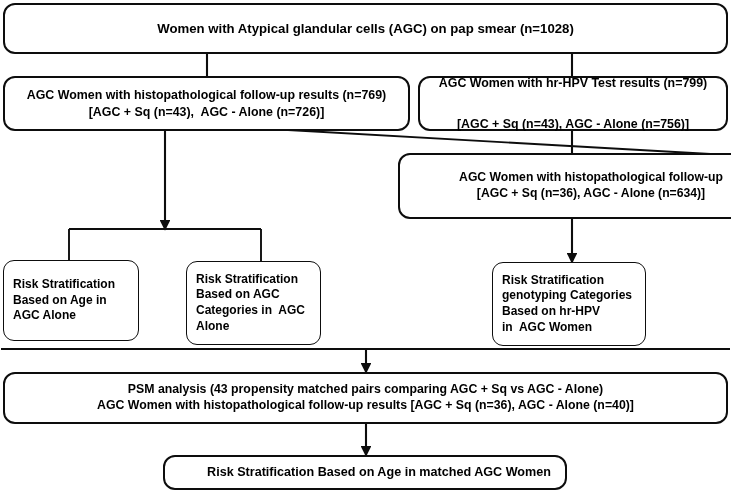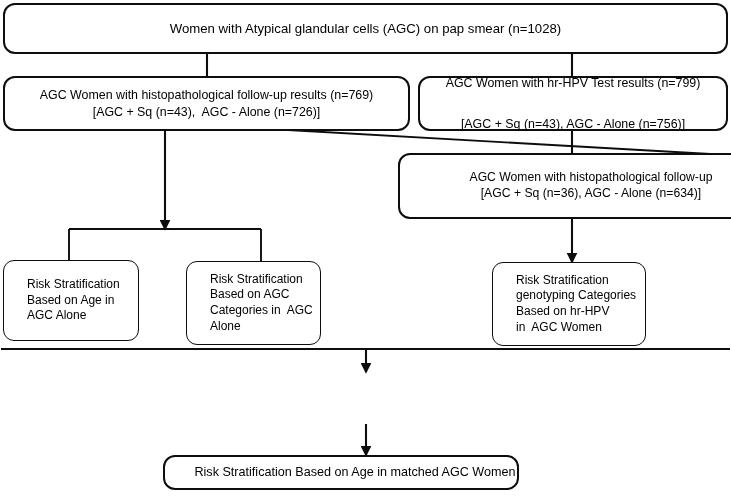--- a/index.html
+++ b/index.html
@@ -13,40 +13,40 @@
 
   .node{
     position:absolute;
     box-sizing:border-box;
     border:2px solid #0d0d0d;
     border-radius:12px;
     background:#ffffff;
     display:flex;
     flex-direction:column;
     justify-content:center;
-    font-weight:normal;
+    font-weight:bold;
     line-height:1.30;
     z-index:2;
   }
   .node.center{align-items:center;text-align:center;}
-  .node.left{align-items:flex-start;text-align:right;padding-left:23px;}
+  .node.left{align-items:flex-start;text-align:right;padding-left:9px;}
   .node .ln{display:block;white-space:pre;}
 
   
   #node-top      {left:3px;   top:3px;   width:725px; height:51px;  font-size:13.2px; border-width:2.4px;}
   #node-histo    {left:3px;   top:76px;  width:407px; height:55px;  font-size:12.4px; border-width:2.4px;}
   #node-hpv      {left:418px; top:76px;  width:310px; height:55px;  font-size:12.4px; border-width:2.4px;gap:24px;}
   #node-both     {left:398px; top:153px; width:386px; height:66px;  font-size:12.2px; border-width:2.4px;}
 
   #node-rs-age   {left:3px;   top:260px; width:136px; height:81px;  font-size:12.0px; border-width:1.7px; border-radius:11px;}
   #node-rs-cat   {left:186px; top:261px; width:135px; height:84px;  font-size:12.0px; border-width:1.7px; border-radius:11px;}
   #node-rs-hpv   {left:492px; top:262px; width:154px; height:84px;  font-size:12.0px; border-width:1.7px; border-radius:11px;}
 
   #node-psm      {left:3px;   top:372px; width:725px; height:52px;  font-size:12.3px; border-width:2.4px;}
-  #node-final    {left:163px; top:455px; width:356px; height:35px;  font-size:12.6px; border-width:2.4px;padding-left:28px;}
+  #node-final    {left:163px; top:455px; width:404px; height:35px;  font-size:12.6px; border-width:2.4px;padding-left:28px;}
 
   .divider{
     position:absolute;left:1px;top:348px;width:729px;height:0;
     border-top:2.2px solid #0d0d0d;z-index:1;
   }
 </style>
 </head>
 <body>
 
 <div id="canvas">
@@ -120,18 +120,22 @@
     <span class="ln">Alone</span>
   </div>
 
   <div class="node left" id="node-rs-hpv">
     <span class="ln">Risk Stratification</span>
     <span class="ln">genotyping Categories</span>
     <span class="ln">Based on hr-HPV</span>
     <span class="ln">in  AGC Women</span>
   </div>
 
+  <div class="node center" id="node-psm">
+    <span class="ln">PSM analysis (43 propensity matched pairs comparing AGC + Sq vs AGC - Alone)</span>
+    <span class="ln">AGC Women with histopathological follow-up results [AGC + Sq (n=36), AGC - Alone (n=40)]</span>
+  </div>
 
   <div class="node center" id="node-final">
     <span class="ln">Risk Stratification Based on Age in matched AGC Women</span>
   </div>
 
 </div>
 
 </body></html>

